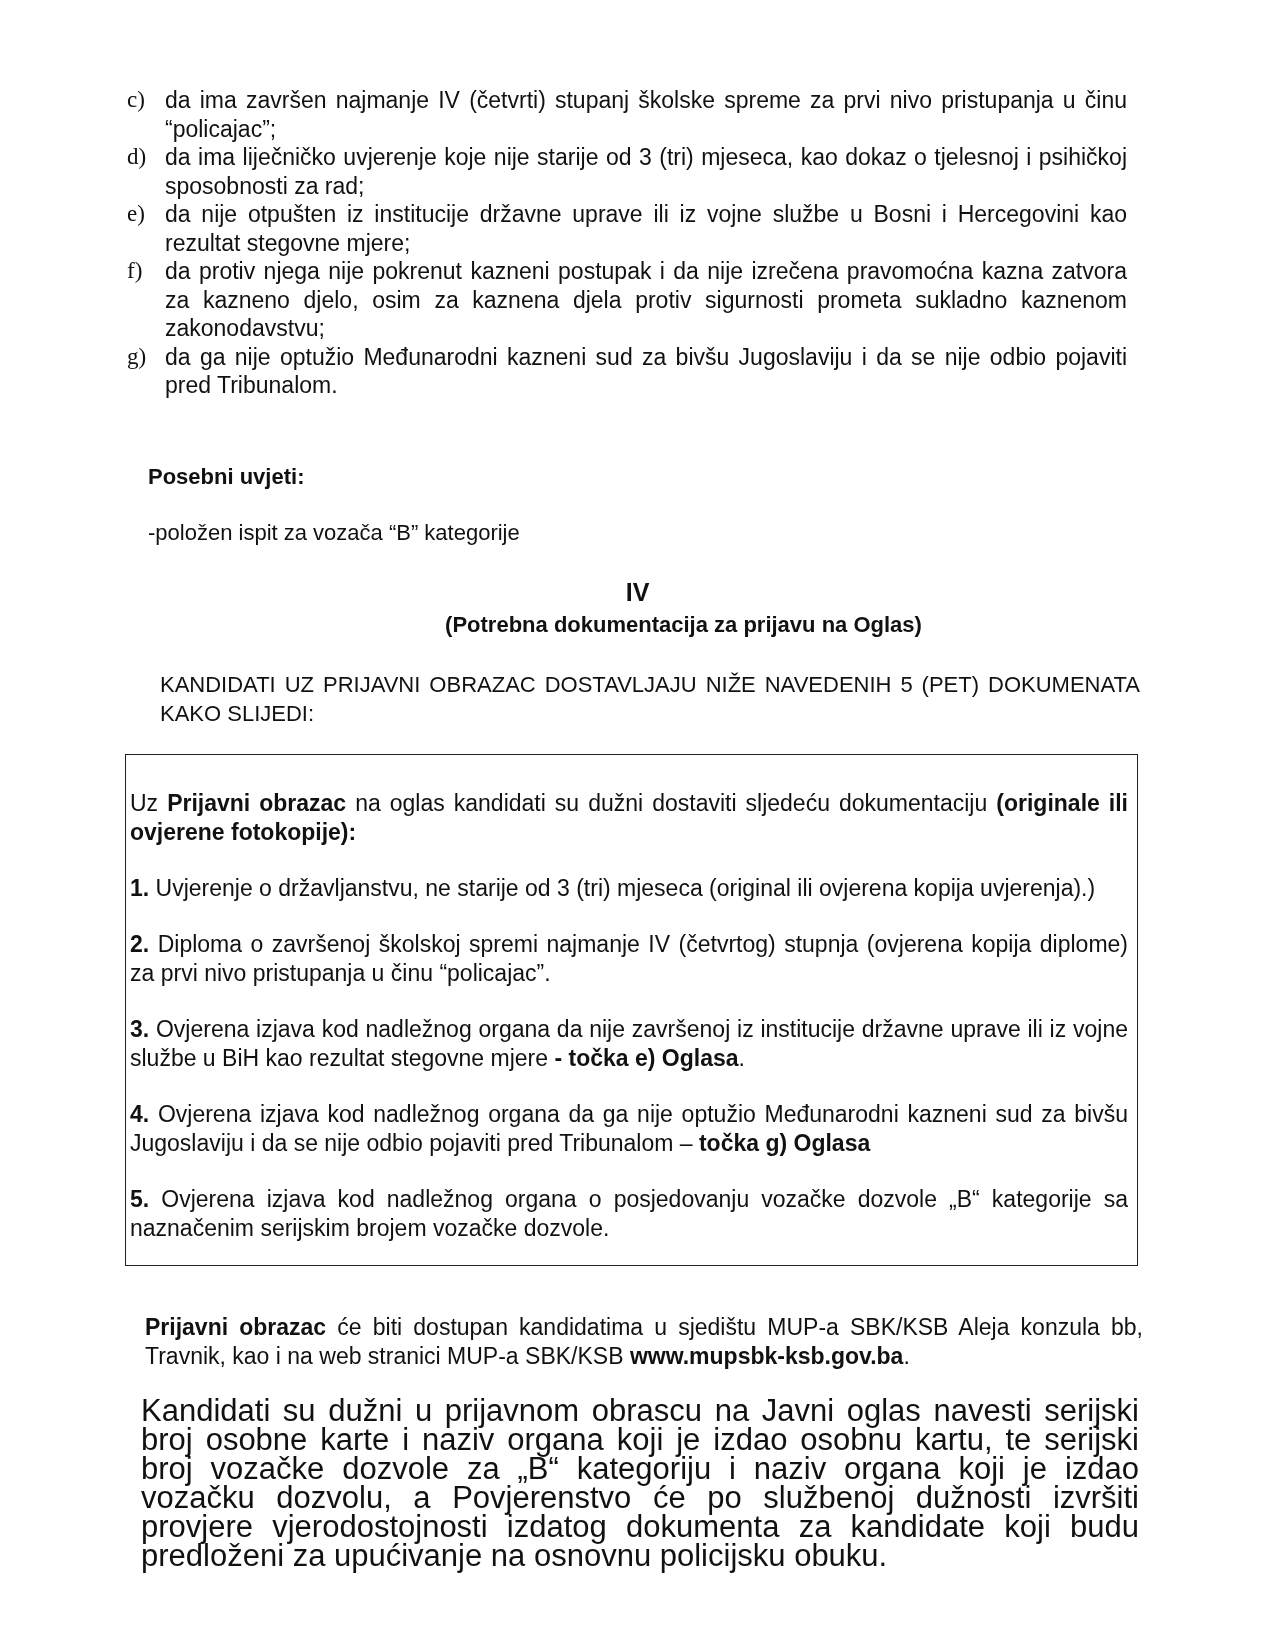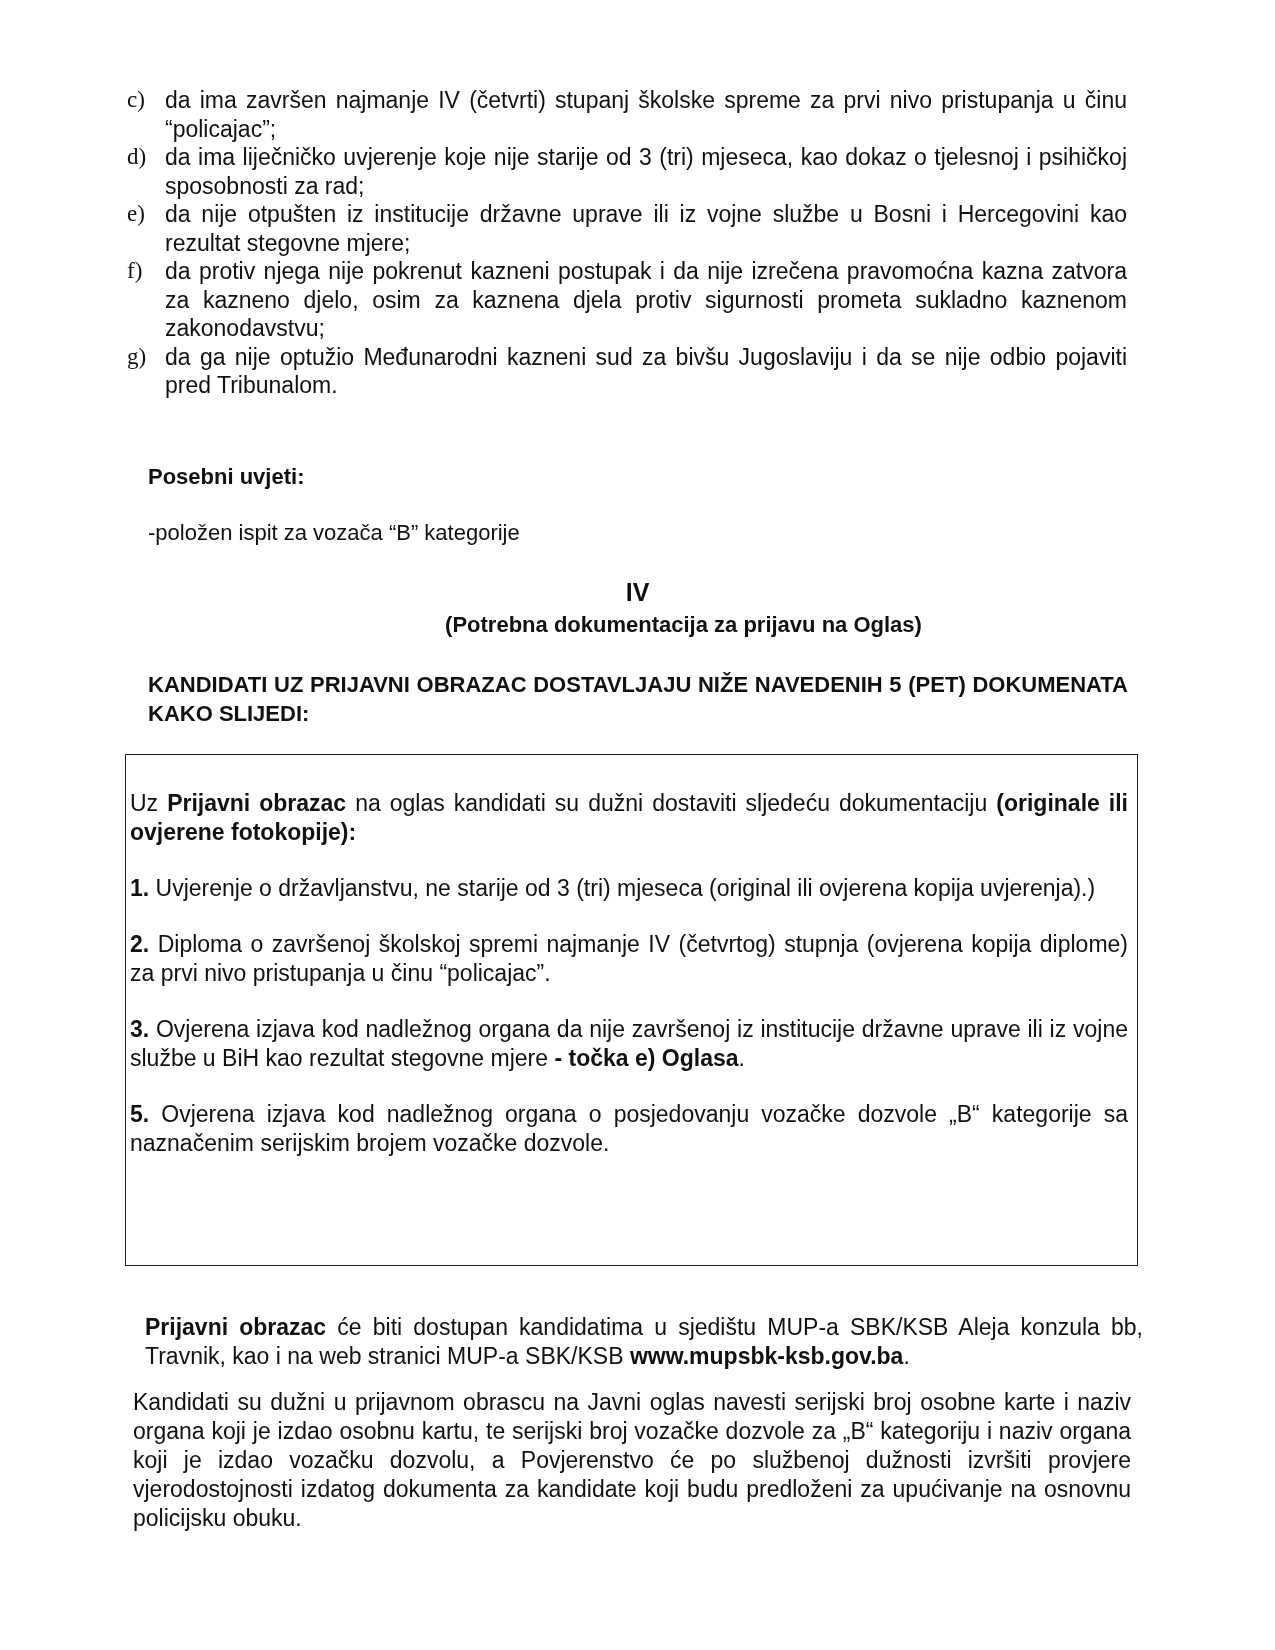--- a/index.html
+++ b/index.html
@@ -11,30 +11,30 @@
   .li { display: flex; }
   .li .mark { width: 38px; flex: 0 0 38px; font-family: "Liberation Serif", serif; font-size: 23px; }
   .li .txt { flex: 1; text-align: justify; font-family: "Liberation Sans", sans-serif; }
 
   .posebni-title { position: absolute; left: 148px; top: 464px; font-size: 22px; font-weight: bold; }
   .posebni-item { position: absolute; left: 148px; top: 520px; font-size: 22px; }
 
   .sec-num { position: absolute; left: 0; width: 1275px; top: 578px; text-align: center; font-size: 25px; font-weight: bold; }
   .sec-title { position: absolute; left: 0; width: 1275px; top: 612px; text-align: center; font-size: 22px; font-weight: bold; padding-left: 46px; }
 
-  .kandidati { position: absolute; left: 148px; top: 670px; width: 980px; font-size: 22px; font-weight: bold; line-height: 29px; text-align: justify; text-align-last: left; }
+  .kandidati { position: absolute; left: 160px; top: 670px; width: 980px; font-size: 22px; font-weight: normal; line-height: 29px; text-align: justify; text-align-last: left; }
 
   .box { position: absolute; left: 125px; top: 754px; width: 1013px; height: 512px; border: 1.5px solid #222; box-sizing: border-box; }
   .box-inner { position: absolute; left: 4px; top: 34px; width: 998px; font-size: 23px; line-height: 29px; }
   .box p { margin: 0 0 27px 0; text-align: justify; }
   .box p.first { text-align: justify; }
   .b { font-weight: bold; }
 
   .para1 { position: absolute; left: 129px; top: 1297px; width: 998px; font-size: 23px; line-height: 29px; text-align: justify; margin: 16px; }
-  .para2 { position: absolute; left: 129px; top: 1384px; width: 998px; font-size: 23px; line-height: 29px; text-align: justify; margin: 4px; }
+  .para2 { position: absolute; left: 129px; top: 1384px; width: 998px; font-size: 31px; line-height: 29px; text-align: justify; margin: 12px; }
 </style>
 </head>
 <body>
 
 <div class="page sans">
 
   <div class="list">
     <div class="li">
       <span class="mark">c)</span>
       <span class="txt">da ima završen najmanje  IV (četvrti) stupanj školske spreme za prvi nivo pristupanja u činu “policajac”;</span>
@@ -64,20 +64,21 @@
   <div class="sec-title">(Potrebna dokumentacija za prijavu na Oglas)</div>
 
   <div class="kandidati">KANDIDATI UZ PRIJAVNI OBRAZAC DOSTAVLJAJU NIŽE NAVEDENIH 5 (PET) DOKUMENATA KAKO SLIJEDI:</div>
 
   <div class="box">
     <div class="box-inner">
       <p class="first"><span>Uz </span><span class="b">Prijavni obrazac</span><span> na oglas kandidati su dužni dostaviti sljedeću dokumentaciju </span><span class="b">(originale ili ovjerene fotokopije):</span></p>
       <p><span class="b">1.</span><span> Uvjerenje o državljanstvu, ne starije od 3 (tri) mjeseca (original ili ovjerena kopija uvjerenja).)</span></p>
       <p><span class="b">2.</span><span> Diploma o završenoj  školskoj spremi  najmanje IV (četvrtog) stupnja (ovjerena kopija diplome) za prvi nivo pristupanja u činu “policajac”.</span></p>
       <p><span class="b">3.</span><span>  Ovjerena izjava kod nadležnog organa da nije završenoj iz institucije državne uprave ili iz vojne službe u BiH kao rezultat stegovne mjere </span><span class="b">- točka e) Oglasa</span><span>.</span></p>
+      <p><span class="b">4.</span><span>  Ovjerena izjava kod nadležnog organa da ga nije optužio Međunarodni kazneni sud za bivšu Jugoslaviju i da se nije odbio pojaviti pred Tribunalom – </span><span class="b">točka g) Oglasa</span></p>
       <p style="margin-bottom:5px"><span class="b">5.</span><span>  Ovjerena izjava kod nadležnog organa o posjedovanju vozačke dozvole „B“ kategorije sa naznačenim serijskim brojem vozačke dozvole.</span></p>
     </div>
   </div>
 
   <p class="para1"><span class="b">Prijavni obrazac</span><span> će biti dostupan kandidatima u sjedištu MUP-a SBK/KSB Aleja konzula bb, Travnik, kao i na web stranici MUP-a SBK/KSB </span><span class="b">www.mupsbk-ksb.gov.ba</span><span>.</span></p>
 
   <p class="para2">Kandidati su dužni u prijavnom obrascu na Javni oglas navesti serijski broj osobne karte i naziv organa koji je izdao osobnu kartu, te serijski broj vozačke dozvole za „B“ kategoriju i naziv organa koji je izdao vozačku dozvolu, a Povjerenstvo će po službenoj dužnosti izvršiti provjere vjerodostojnosti izdatog dokumenta za kandidate koji budu predloženi za upućivanje na osnovnu policijsku obuku.</p>
 
 </div>
 

